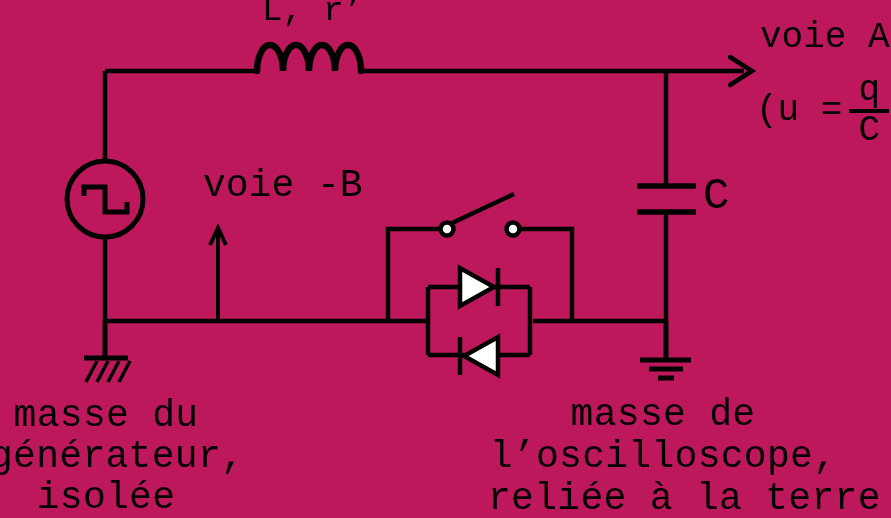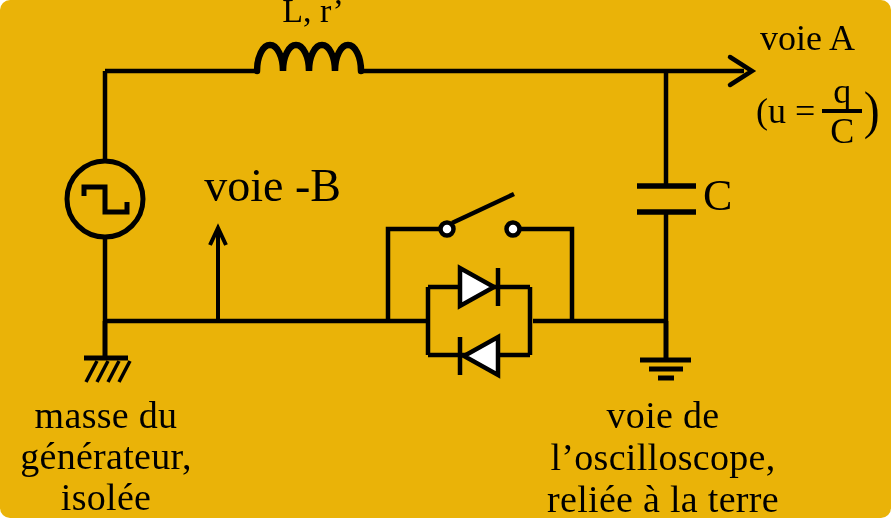--- a/index.html
+++ b/index.html
@@ -1,29 +1,28 @@
 <!DOCTYPE html>
 <html><head>
 <meta charset="utf-8">
 <style>
   html,body{margin:0;padding:0;background:#ffffff;}
   .stage{
     position:relative;
     width:891px;height:518px;
-    background:#eab308;
-    font-family:Liberation Serif, serif;
+    background:#be185d;
+    font-family:Liberation Mono, monospace;
     color:#000;
     overflow:hidden;
-    border-radius:10px;
   }
   .stage svg{position:absolute;left:0;top:0;}
   .lbl{position:absolute;white-space:nowrap;color:#000;}
   .lbl-inductor{left:237px;top:-6px;width:152px;font-size:34px;line-height:34px;text-align:center;}
   .lbl-voie-a{left:760px;top:20px;width:131px;font-size:36px;line-height:36px;text-align:left;}
-  .lbl-voie-b{left:191px;top:167px;width:150px;font-size:46px;line-height:38px;text-align:right;}
+  .lbl-voie-b{left:203px;top:167px;width:150px;font-size:38px;line-height:38px;text-align:right;}
   .lbl-cap{left:703px;top:174px;font-size:44px;line-height:44px;}
   .caption{font-size:38px;line-height:41px;letter-spacing:.3px;text-align:center;}
   .caption span{display:block;}
   .cap-left{left:-10px;top:395px;width:232px;}
   .cap-right{left:488px;top:394px;width:350px;line-height:42px;}
   .formula{
     left:756px;top:72px;height:78px;width:135px;
     display:flex;align-items:center;justify-content:flex-start;
     font-size:36px;line-height:36px;
   }
@@ -135,18 +134,18 @@
 
   <div class="lbl lbl-cap">C</div>
 
   <div class="lbl caption cap-left">
     <span>masse du</span>
     <span>générateur,</span>
     <span>isolée</span>
   </div>
 
   <div class="lbl caption cap-right">
-    <span>voie de</span>
+    <span>masse de</span>
     <span>l’oscilloscope,</span>
     <span>reliée à la terre</span>
   </div>
 
 </div>
 
 </body></html>

